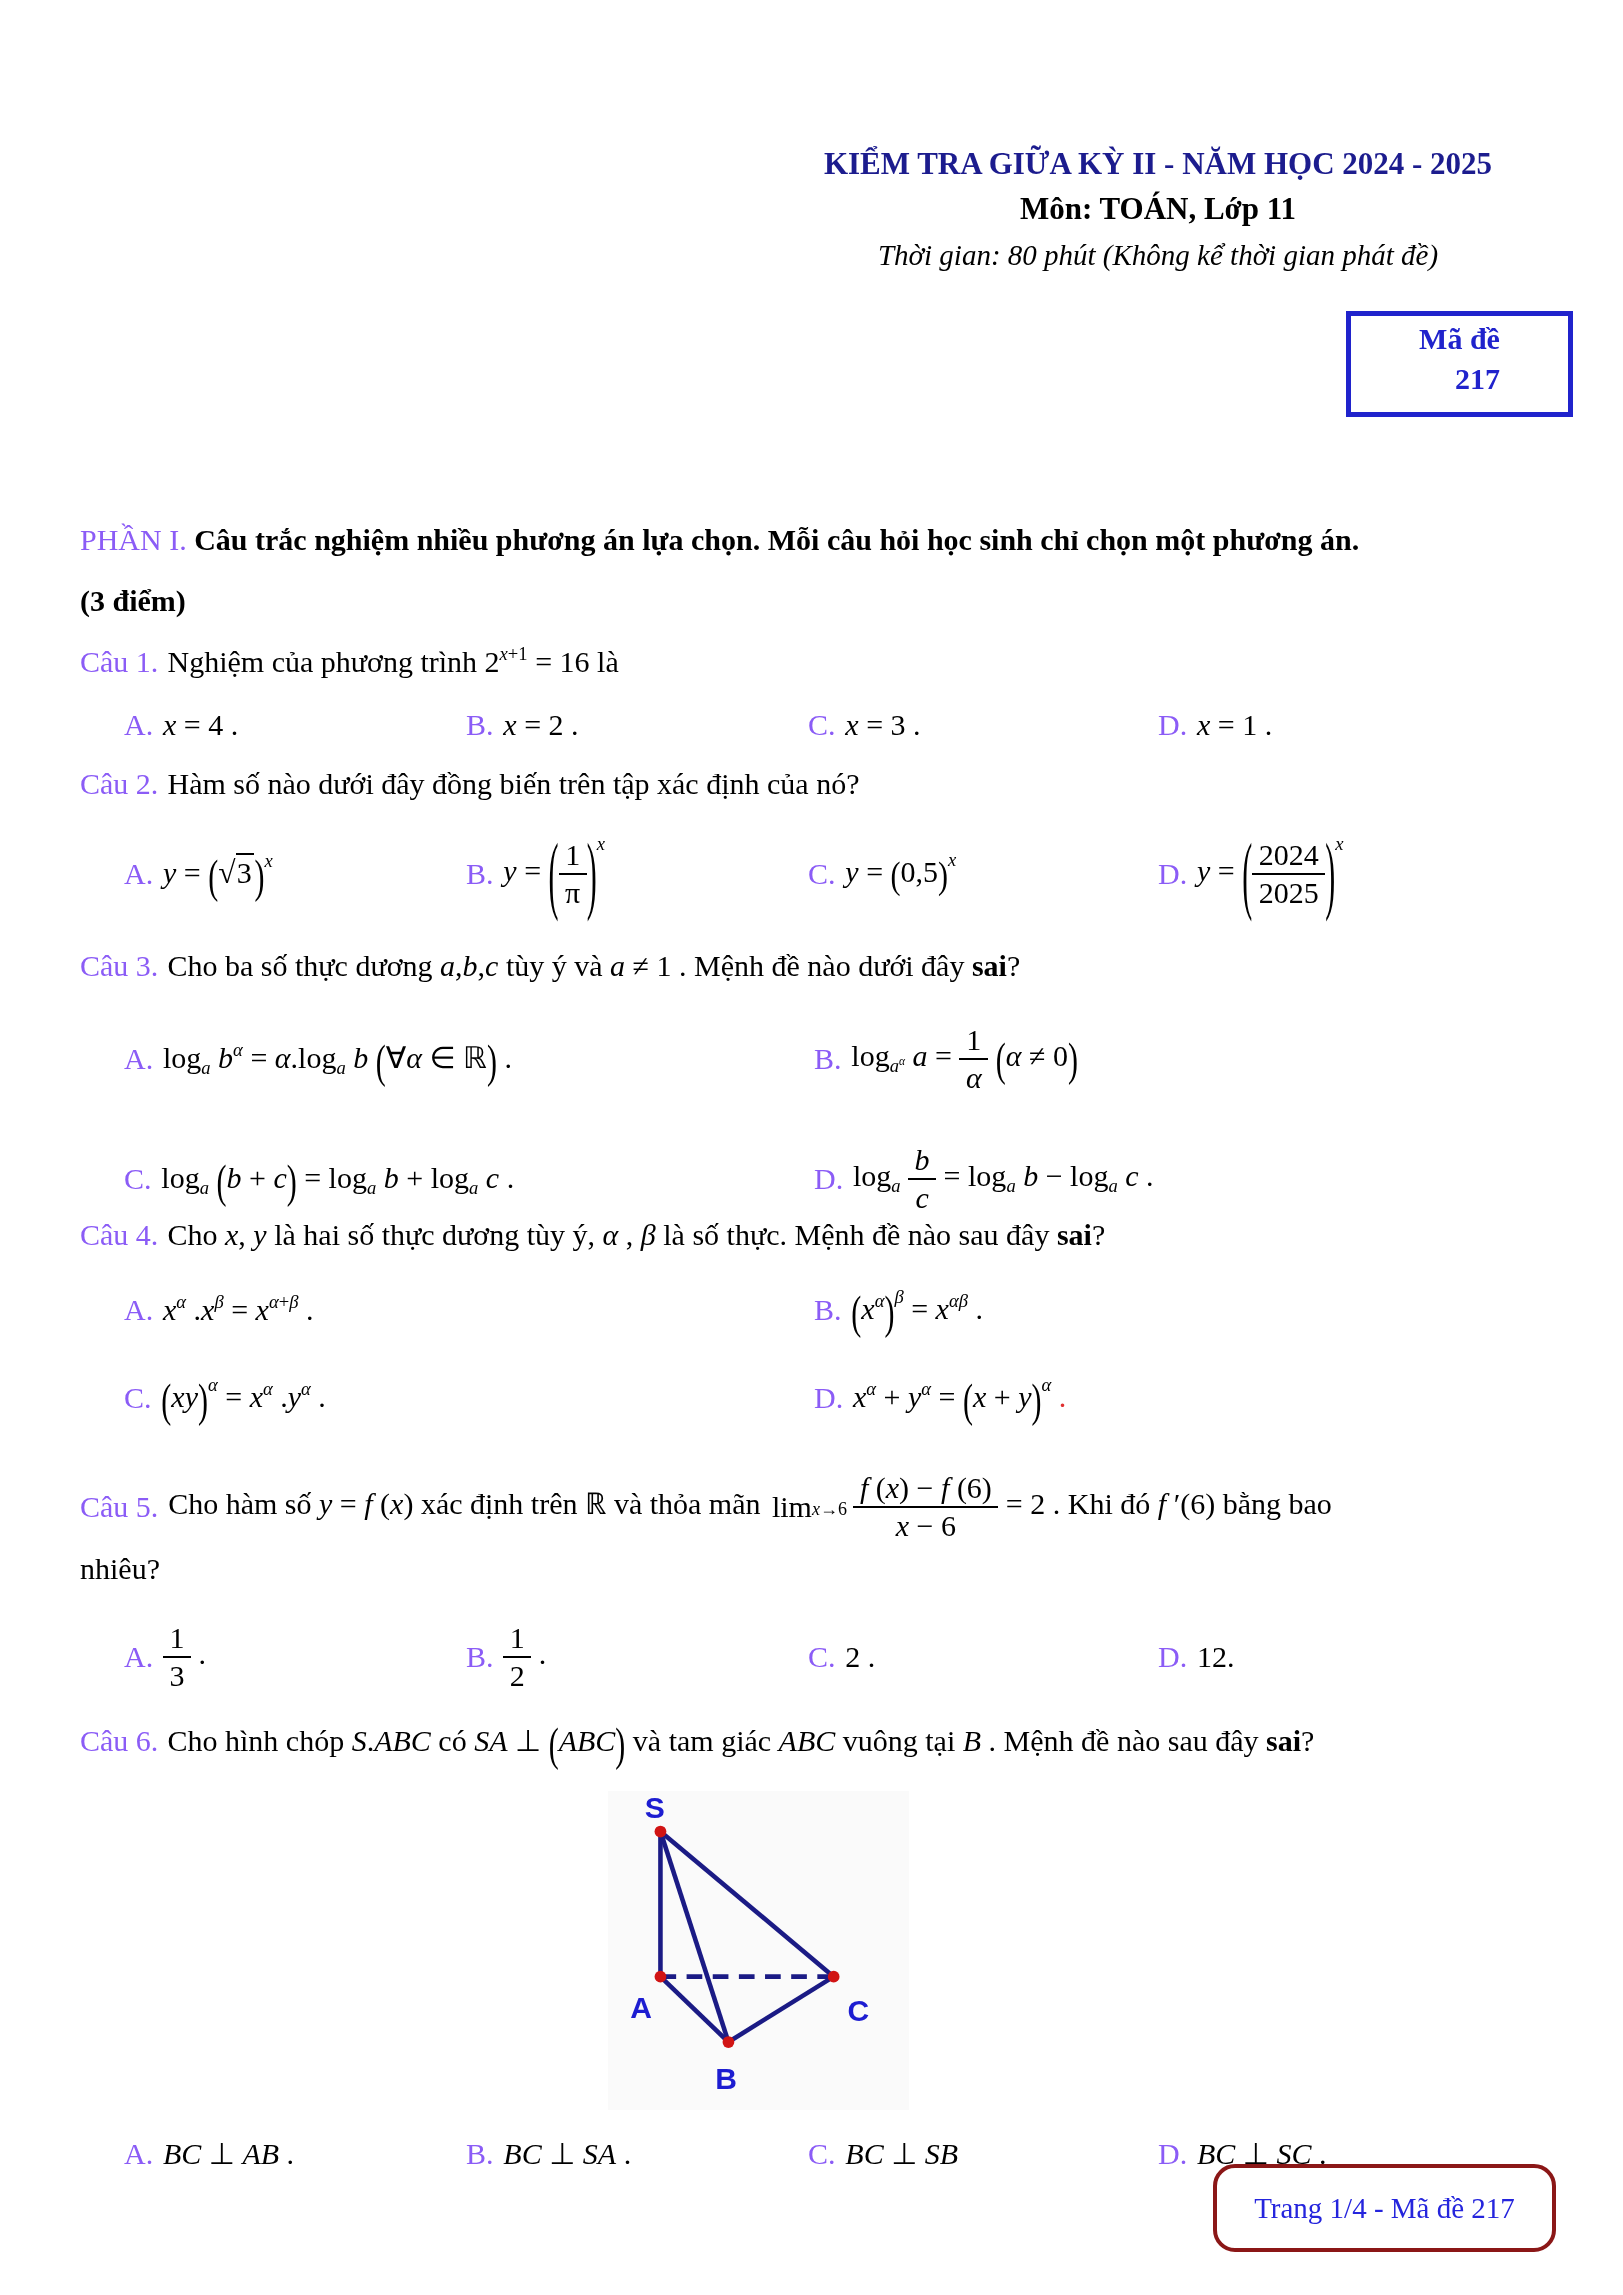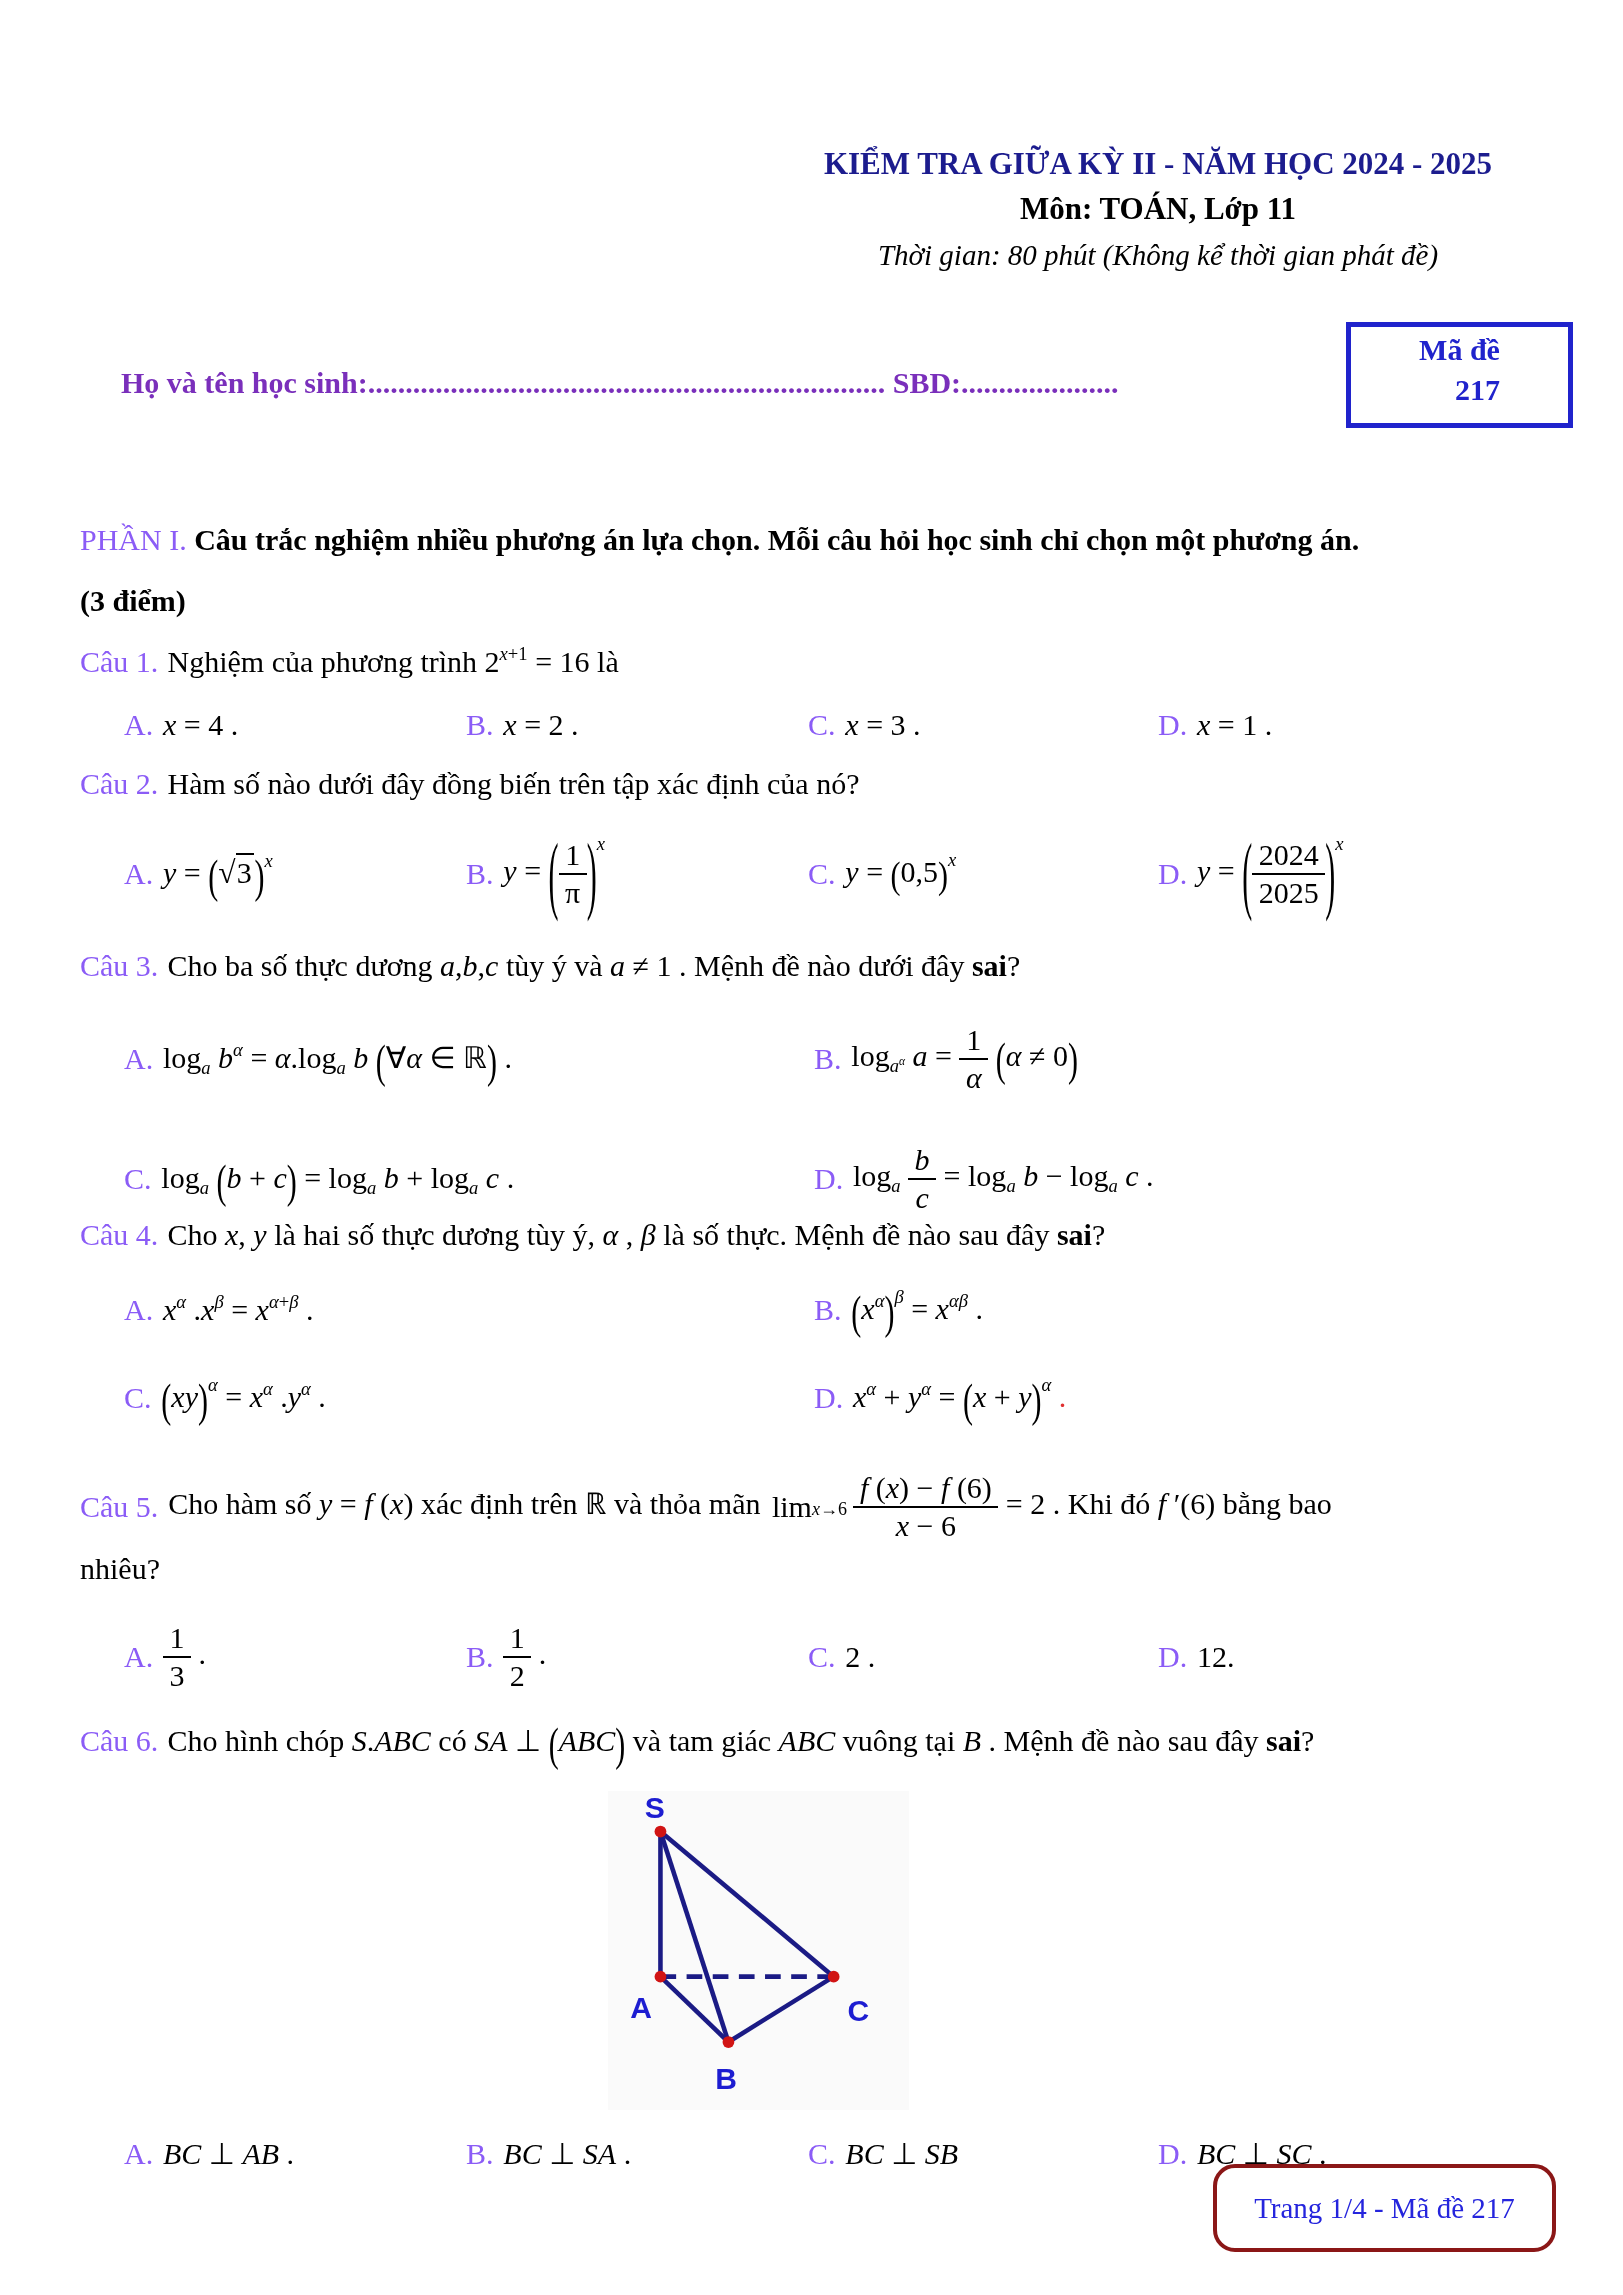--- a/index.html
+++ b/index.html
@@ -10,21 +10,21 @@
   .b{font-weight:bold;}
   .i{font-style:italic;}
   .navy{color:#1c1c8e;}
   .qb{color:#8b5cf6;font-weight:normal;}
   .purple{color:#7a2fbb;}
   .red{color:#e03131;}
   .nowrap{white-space:nowrap;}
   .h48{font-size:31px;}
   .h44{font-size:29px;}
   .uline{display:inline-block;padding:0 3.9px 2.6px 3.9px;border-bottom:3.9px solid #1c1c8e;}
-  .codebox{position:absolute;left:1346px;top:322px;width:217px;height:96px;
+  .codebox{position:absolute;left:1346px;top:311px;width:217px;height:96px;
            border:5.2px solid #2023cc;color:#2023cc;font-weight:bold;text-align:center;}
   .codebox .cl{margin-top:3.9px;line-height:38px;}
   .codebox .cv{line-height:41px;padding-left:36px;}
   .stem{position:absolute;white-space:nowrap;}
   .stem .lead{margin-right:9.2px;}
   .opt{position:absolute;display:flex;align-items:center;gap:9.8px;white-space:nowrap;}
   
   sup{font-size:0.62em;vertical-align:0.65em;line-height:0;}
   sub{font-size:0.62em;vertical-align:-0.32em;line-height:0;}
   sup.hiS{vertical-align:1.65em;}
@@ -57,21 +57,20 @@
     <div class="navy b h48">KIỂM TRA GIỮA KỲ II - NĂM HỌC 2024 - 2025</div>
     <div class="b h48" style="margin-top:10.5px;">Môn: TOÁN, Lớp 11</div>
     <div class="i h44" style="margin-top:11.8px;">Thời gian: 80 phút (Không kể thời gian phát đề)</div>
   </div>
 
   <div class="codebox">
     <div class="cl">Mã đề</div>
     <div class="cv">217</div>
   </div>
 
-  <div class="abs purple b nowrap" style="left:121px;top:366px;">Họ và tên học sinh:..................................................................... SBD:.....................</div>
 
   <div class="abs nowrap" style="left:80px;top:523px;">
     <span class="qb">PHẦN I.</span><span class="b"> Câu trắc nghiệm nhiều phương án lựa chọn. Mỗi câu hỏi học sinh chỉ chọn một phương án.</span>
   </div>
   <div class="abs b" style="left:80px;top:584px;">(3 điểm)</div>
 
   <div class="stem" style="left:80px;top:645px;">
     <span class="qb lead">Câu 1.</span><span>Nghiệm của phương trình 2<sup><i>x</i>+1</sup> = 16 là</span>
   </div>
   <div class="opt" style="left:124px;top:705px;height:39px;">

